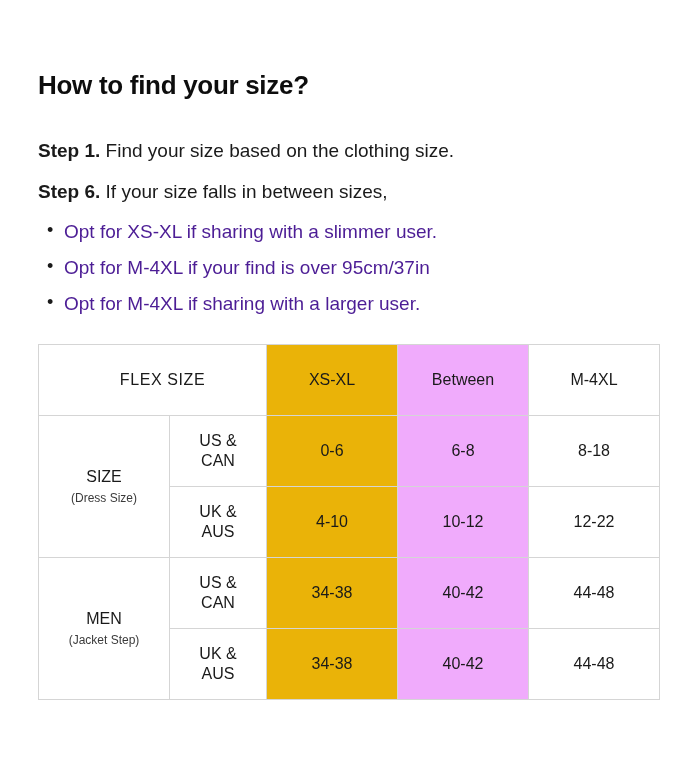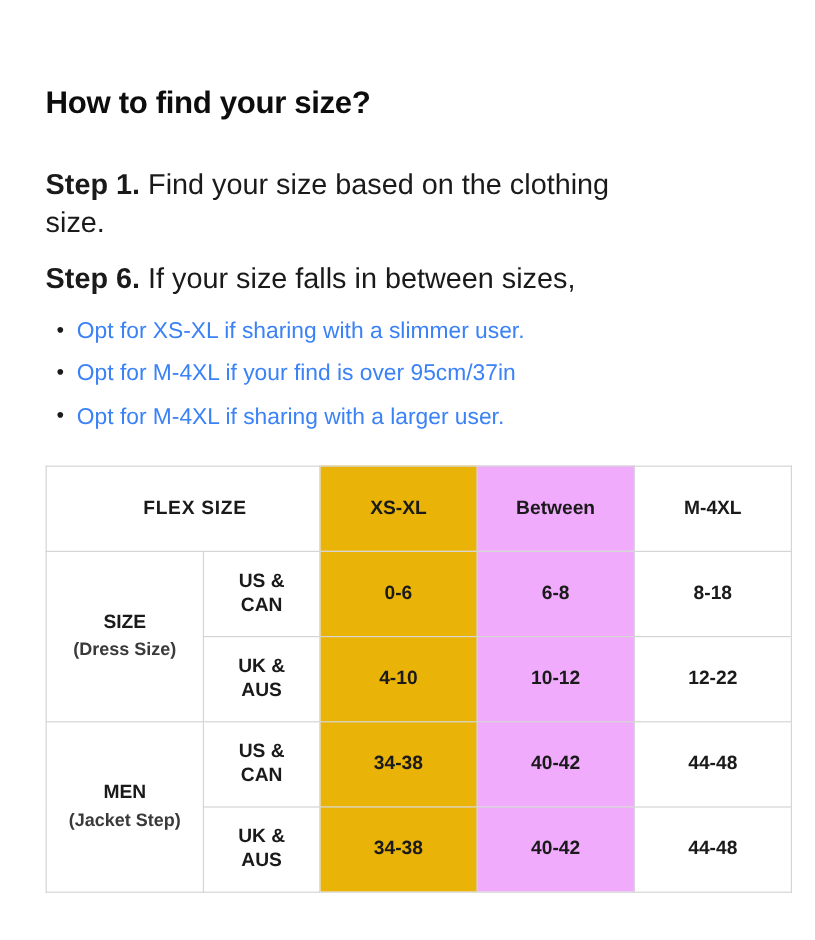--- a/index.html
+++ b/index.html
@@ -22,59 +22,59 @@
     padding: 70px 36px 0 38px;
   }
   .title {
     font-size: 26px;
     font-weight: bold;
     letter-spacing: -0.3px;
     margin: 0 0 38px 0;
     color: #0d0d0d;
   }
   .step {
-    font-size: 24px;
+    font-size: 19px;
     line-height: 1.3;
     margin: 15px 0 16px 0;
     color: #1a1a1a;
   }
   .step .lead {
     font-weight: bold;
   }
   .bullets {
     list-style: none;
     margin: 0 0 0 0;
     padding: 0;
   }
   .bullets li {
     font-size: 19px;
     line-height: 1.25;
     margin: 0 0 12px 0;
     padding-left: 26px;
     position: relative;
-    color: #3b82f6;
+    color: #4c1d95;
   }
   .bullets li::before {
     content: "\2022";
     position: absolute;
     left: 9px;
     top: -1px;
     font-size: 18px;
     color: #1a1a1a;
   }
   table.size-table {
     border-collapse: collapse;
     width: 620px;
     margin-top: 28px;
     table-layout: fixed;
   }
   table.size-table td,
   table.size-table th {
     border: 1px solid #d5d5d5;
-    font-weight: bold;
+    font-weight: normal;
     font-size: 16px;
     color: #1a1a1a;
     text-align: center;
     vertical-align: middle;
     padding: 0;
     height: 70px;
   }
   .col-label { width: 131px; }
   .col-region { width: 97px; }
   .col-val { width: 131px; }
@@ -85,21 +85,21 @@
     letter-spacing: 0.6px;
   }
   .tint-1 { background: #eab308; }
   .tint-2 { background: #f0abfc; }
   .group-cell {
     font-size: 17px;
     line-height: 1.35;
   }
   .group-cell .sub {
     display: block;
-    font-size: 15px;
+    font-size: 12px;
     color: #3a3a3a;
     margin-top: 2px;
   }
   .region-cell {
     font-size: 16px;
     line-height: 1.25;
   }
 </style>
 </head>
 <body>

